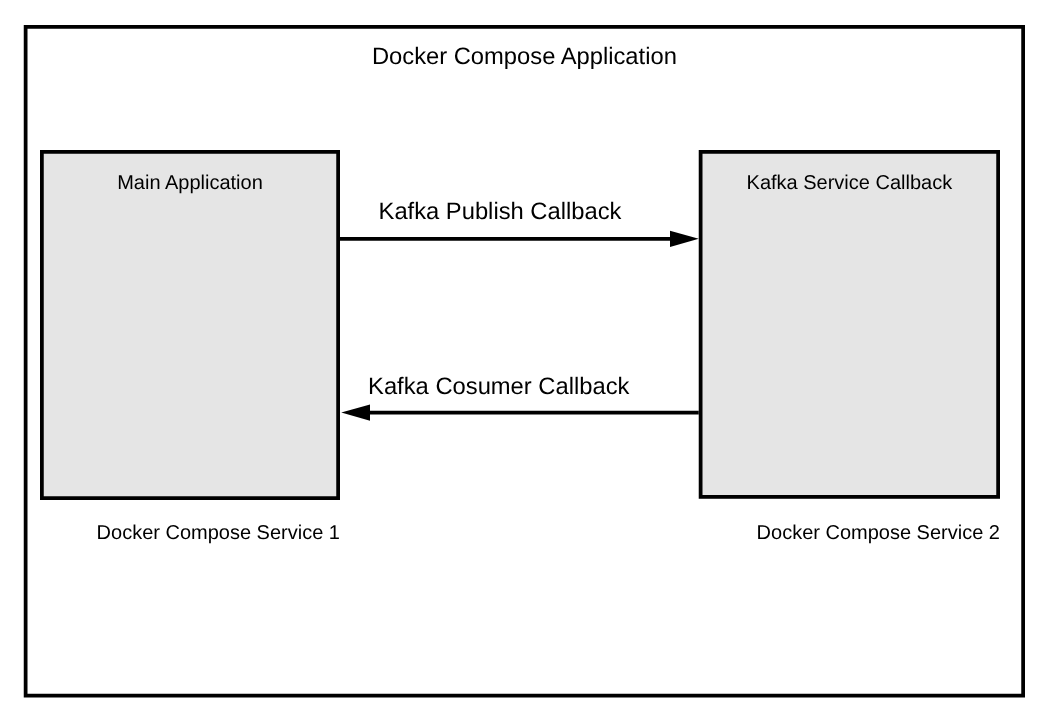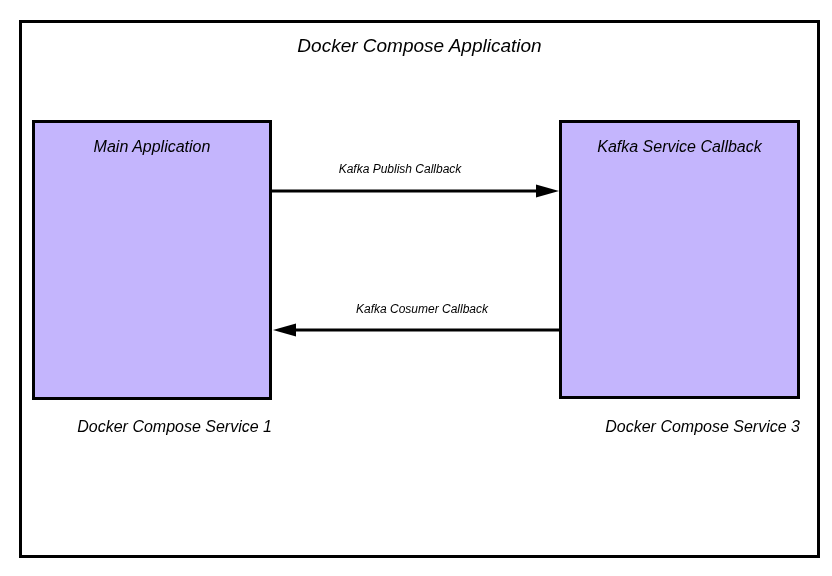--- a/index.html
+++ b/index.html
@@ -8,21 +8,20 @@
     background: #ffffff;
     font-family: "Liberation Sans", sans-serif;
     color: #000000;
   }
   .canvas {
     position: relative;
     width: 832px;
     height: 576px;
     background: #ffffff;
     overflow: hidden;
-    font-style: italic;
   }
   .outer-boundary {
     position: absolute;
     left: 19px;
     top: 20px;
     width: 795px;
     height: 532px;
     border: 3px solid #000000;
     background: #ffffff;
   }
@@ -31,21 +30,21 @@
     left: 19px;
     top: 35px;
     width: 801px;
     text-align: center;
     font-size: 19px;
     line-height: 22px;
   }
   .node {
     position: absolute;
     border: 3px solid #000000;
-    background: #c4b5fd;
+    background: #e5e5e5;
     box-sizing: border-box;
     text-align: center;
     font-size: 16px;
     padding-top: 15px;
   }
   .node-left {
     left: 32px;
     top: 120px;
     width: 240px;
     height: 280px;
@@ -67,30 +66,30 @@
     left: 32px;
     width: 240px;
   }
   .caption-right {
     left: 559px;
     width: 241px;
   }
   .edge-label {
     position: absolute;
     text-align: center;
-    font-size: 12px;
+    font-size: 19px;
     line-height: 19px;
   }
   .label-publish {
     left: 272px;
     top: 160px;
     width: 256px;
   }
   .label-consumer {
-    left: 294px;
+    left: 271px;
     top: 300px;
     width: 256px;
   }
   .arrow-layer {
     position: absolute;
     left: 0;
     top: 0;
     width: 832px;
     height: 576px;
     pointer-events: none;
@@ -108,21 +107,21 @@
   <div class="node node-left">
     <span>Main Application</span>
   </div>
 
   <div class="node node-right">
     <span>Kafka Service Callback</span>
   </div>
 
   <div class="node-caption caption-left">Docker Compose Service 1</div>
 
-  <div class="node-caption caption-right">Docker Compose Service 3</div>
+  <div class="node-caption caption-right">Docker Compose Service 2</div>
 
   <div class="edge-label label-publish">Kafka Publish Callback</div>
 
   <div class="edge-label label-consumer">Kafka Cosumer Callback</div>
 
   <svg class="arrow-layer" width="832" height="576" viewBox="0 0 832 576" xmlns="http://www.w3.org/2000/svg">
 
     <g>
       <line x1="272" y1="191" x2="538" y2="191" stroke="#000000" stroke-width="3"></line>
       <polygon points="536,184.5 559,191 536,197.5" fill="#000000"></polygon>

